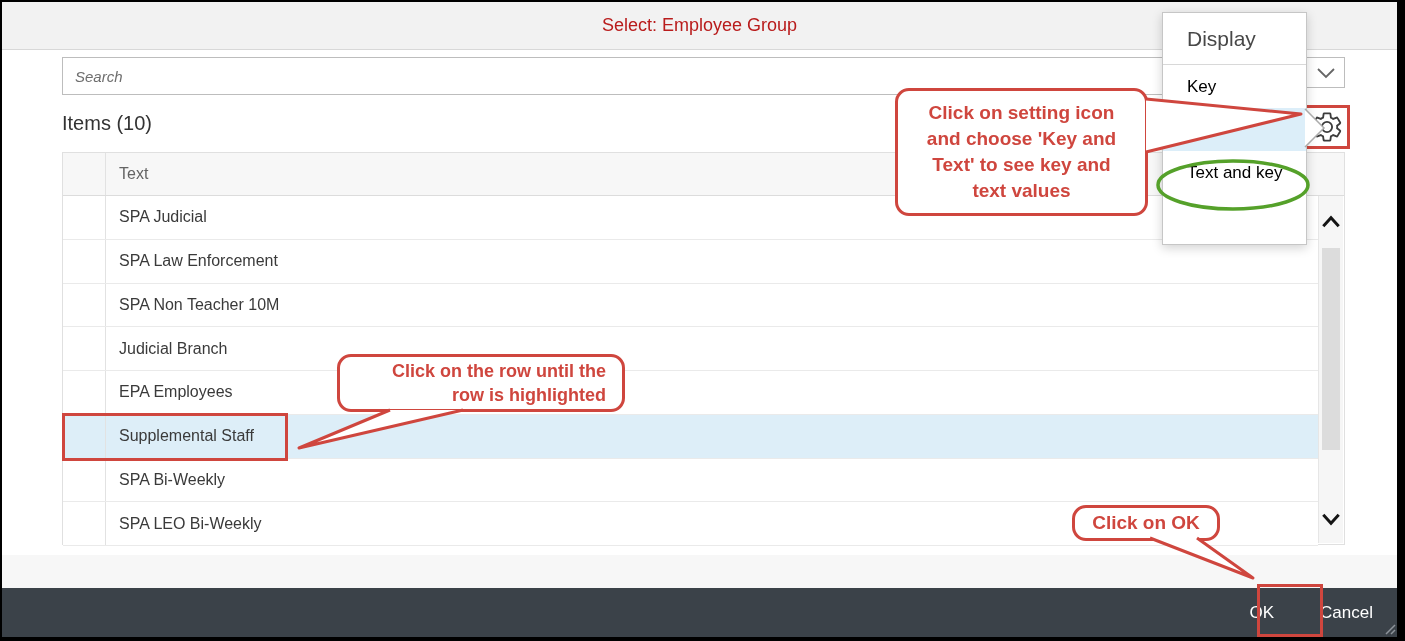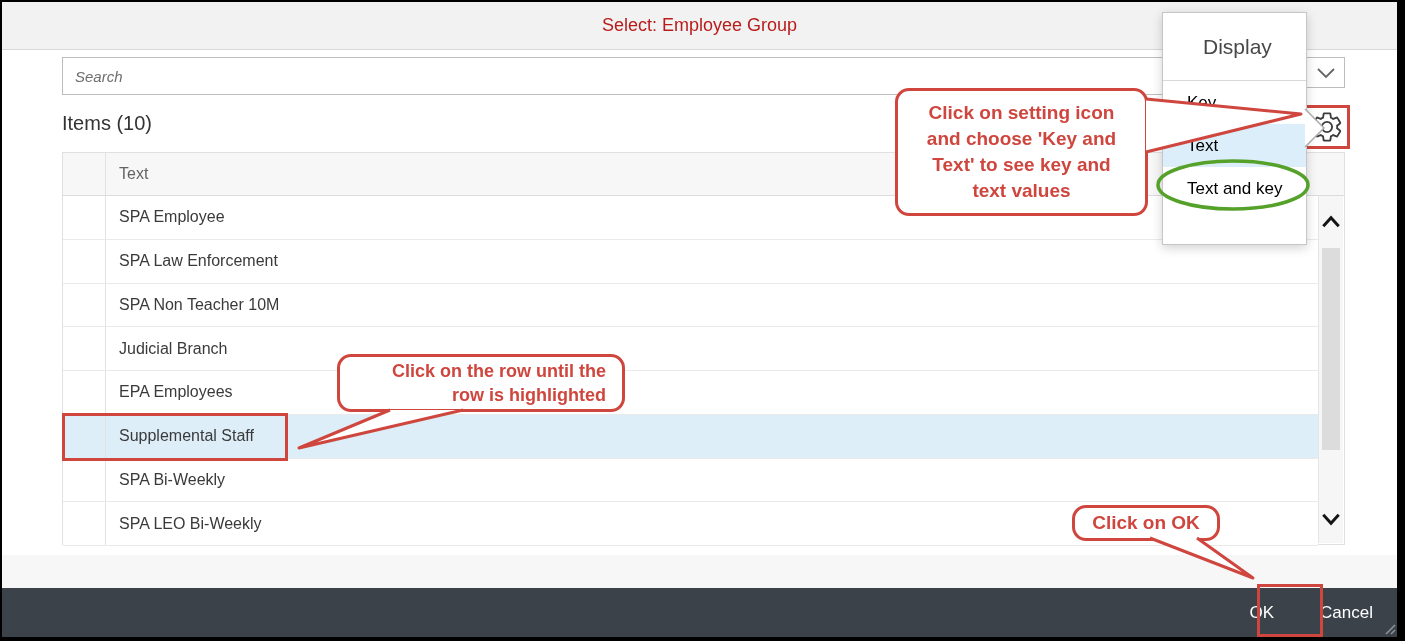--- a/index.html
+++ b/index.html
@@ -38,21 +38,21 @@
   .scroll-up-button { position:absolute; top:16px; left:0; width:100%; display:flex; justify-content:center; }
   .scroll-down-button { position:absolute; bottom:14px; left:0; width:100%; display:flex; justify-content:center; }
 
   .footer-gap { position:absolute; left:2px; top:555px; right:8px; height:33px; background:#f7f7f7; }
   .footerbar { position:absolute; left:2px; top:588px; right:8px; height:49px; background:#3b4249;
                display:flex; align-items:center; justify-content:flex-end; gap:30px; padding-right:16px; }
   .footer-btn { color:#fff; font-size:17px; padding:4px 8px; }
 
   .display-menu { position:absolute; left:1162px; top:12px; width:145px; height:233px; background:#fff;
                   border:1px solid #c6c6c6; box-shadow:0 3px 10px rgba(0,0,0,.18); z-index:30; }
-  .menu-title { height:68px; display:flex; align-items:center; padding-left:40px; font-size:21px;
+  .menu-title { height:52px; display:flex; align-items:center; padding-left:24px; font-size:21px;
                 color:#484848; border-bottom:1px solid #d8d8d8; }
   .menu-item { height:43.2px; display:flex; align-items:center; padding-left:24px; font-size:17px; color:#000000; }
   .menu-item.highlighted { background:#dceef9; }
 
   .settings-button { position:absolute; left:1307px; top:108px; width:39px; height:38px; z-index:20;
                      display:flex; align-items:center; justify-content:center; }
 
   .red-box { position:absolute; border:3px solid #cf463e; z-index:25; }
   .red-box.gear { left:1302px; top:105px; width:48px; height:44px; }
   .red-box.row  { left:62px;  top:413px; width:226px; height:48px; }
@@ -85,21 +85,21 @@
 
   <div class="items-count-label">Items (10)</div>
 
   <div class="table">
     <div class="thead">
       <div class="selector-cell"></div>
       <div class="cell-text">Text</div>
     </div>
     <div class="trow">
       <div class="selector-cell"></div>
-      <div class="cell-text">SPA Employee</div>
+      <div class="cell-text">SPA Judicial</div>
     </div>
     <div class="trow">
       <div class="selector-cell"></div>
       <div class="cell-text">SPA Law Enforcement</div>
     </div>
     <div class="trow">
       <div class="selector-cell"></div>
       <div class="cell-text">SPA Non Teacher 10M</div>
     </div>
     <div class="trow">

